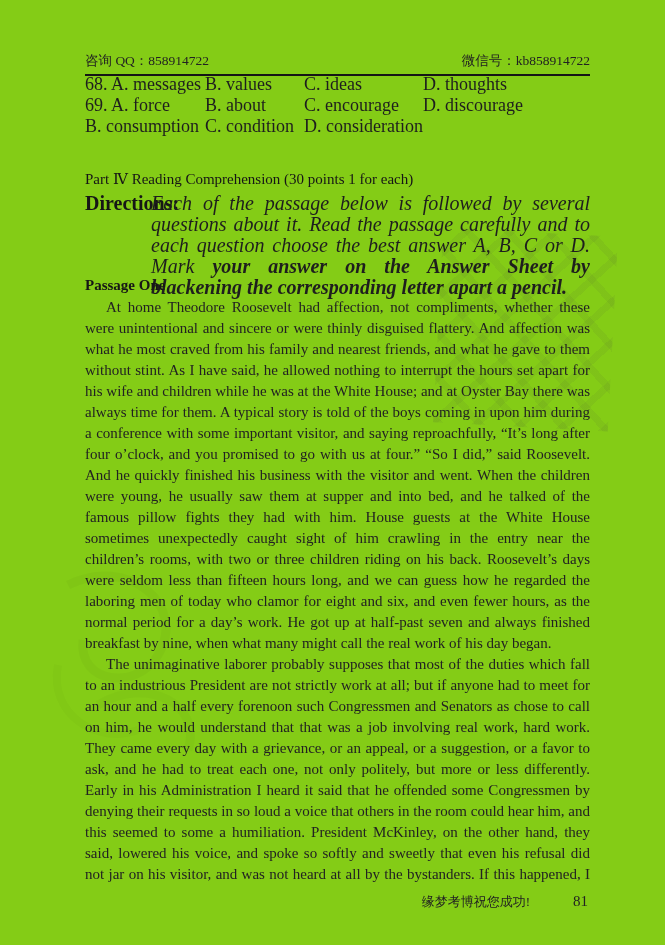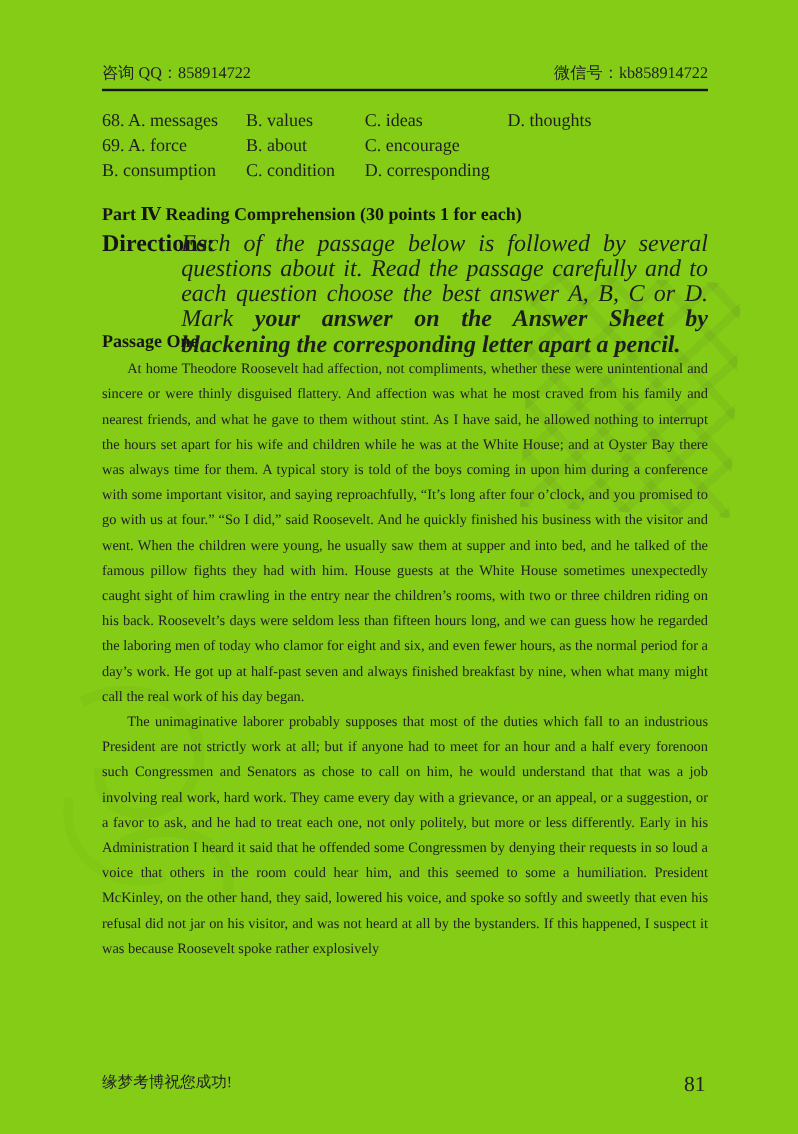--- a/index.html
+++ b/index.html
@@ -53,38 +53,38 @@
     width: 190px;
     height: 215px;
     opacity: 0.55;
   }
 
   
   .questions {
     position: absolute;
     left: 85px;
     right: 75px;
-    top: 91px;
-    font-size: 15px;
+    top: 74px;
+    font-size: 18px;
   }
   .q-row {
     display: grid;
     grid-template-columns: 120px 99px 119px 1fr;
     line-height: 21px;
     height: 21px;
   }
 
   
   .part-heading {
     position: absolute;
     left: 85px;
     right: 92px;
     top: 170px;
     font-size: 15px;
-    font-weight: bold;
+    font-weight: normal;
     line-height: 19px;
     color: #161616;
   }
 
   
   .directions {
     position: absolute;
     left: 85px;
     right: 75px;
     top: 193px;
@@ -121,46 +121,46 @@
     left: 85px;
     right: 75px;
     top: 297px;
     height: 592px;
     overflow: hidden;
   }
   .passage-body p {
     margin: 0;
     text-align: justify;
     text-indent: 21px;
-    font-size: 12px;
+    font-size: 15px;
     line-height: 21px;
     color: #222;
   }
 
   
   .footer {
     position: absolute;
     left: 85px;
     right: 75px;
     top: 893px;
     font-size: 13px;
     color: #222;
   }
   .footer-center {
     display: flex;
-    justify-content: space-between;
+    justify-content: flex-end;
     gap: 14px;
     padding-right: 60px;
   }
   .footer-url { font-weight: bold; font-size: 13.2px; }
   .footer-page {
     position: absolute;
     right: 2px;
     top: 0;
-    font-size: 18px;
+    font-size: 15px;
   }
 </style>
 </head>
 <body>
 
 <div class="page">
 
   <div class="wm-hatch"></div>
   <svg class="wm-swirl" viewBox="0 0 190 215">
     <path d="M30 40 C 90 10, 150 60, 120 110 C 100 145, 40 140, 45 95" fill="none" stroke="rgba(0,0,0,0.05)" stroke-width="9"></path>
@@ -178,25 +178,26 @@
     <div class="q-row">
       <span>68. A. messages</span>
       <span>B. values</span>
       <span>C. ideas</span>
       <span>D. thoughts</span>
     </div>
     <div class="q-row">
       <span>69. A. force</span>
       <span>B. about</span>
       <span>C. encourage</span>
+      <span>D. discourage</span>
     </div>
     <div class="q-row">
       <span>B. consumption</span>
       <span>C. condition</span>
-      <span>D. corresponding</span>
+      <span>D. consideration</span>
     </div>
   </div>
 
   <div class="part-heading">Part Ⅳ Reading Comprehension (30 points 1 for each)</div>
 
   <div class="directions">
     <span class="dir-label">Directions:</span>
     <div class="dir-text"><span>Each of the passage below is followed by several questions about it. Read the passage carefully and to each question choose the best answer A, B, C or D. Mark </span><span class="bi">your answer on the Answer Sheet by blackening the corresponding letter apart a pencil.</span></div>
   </div>
 

